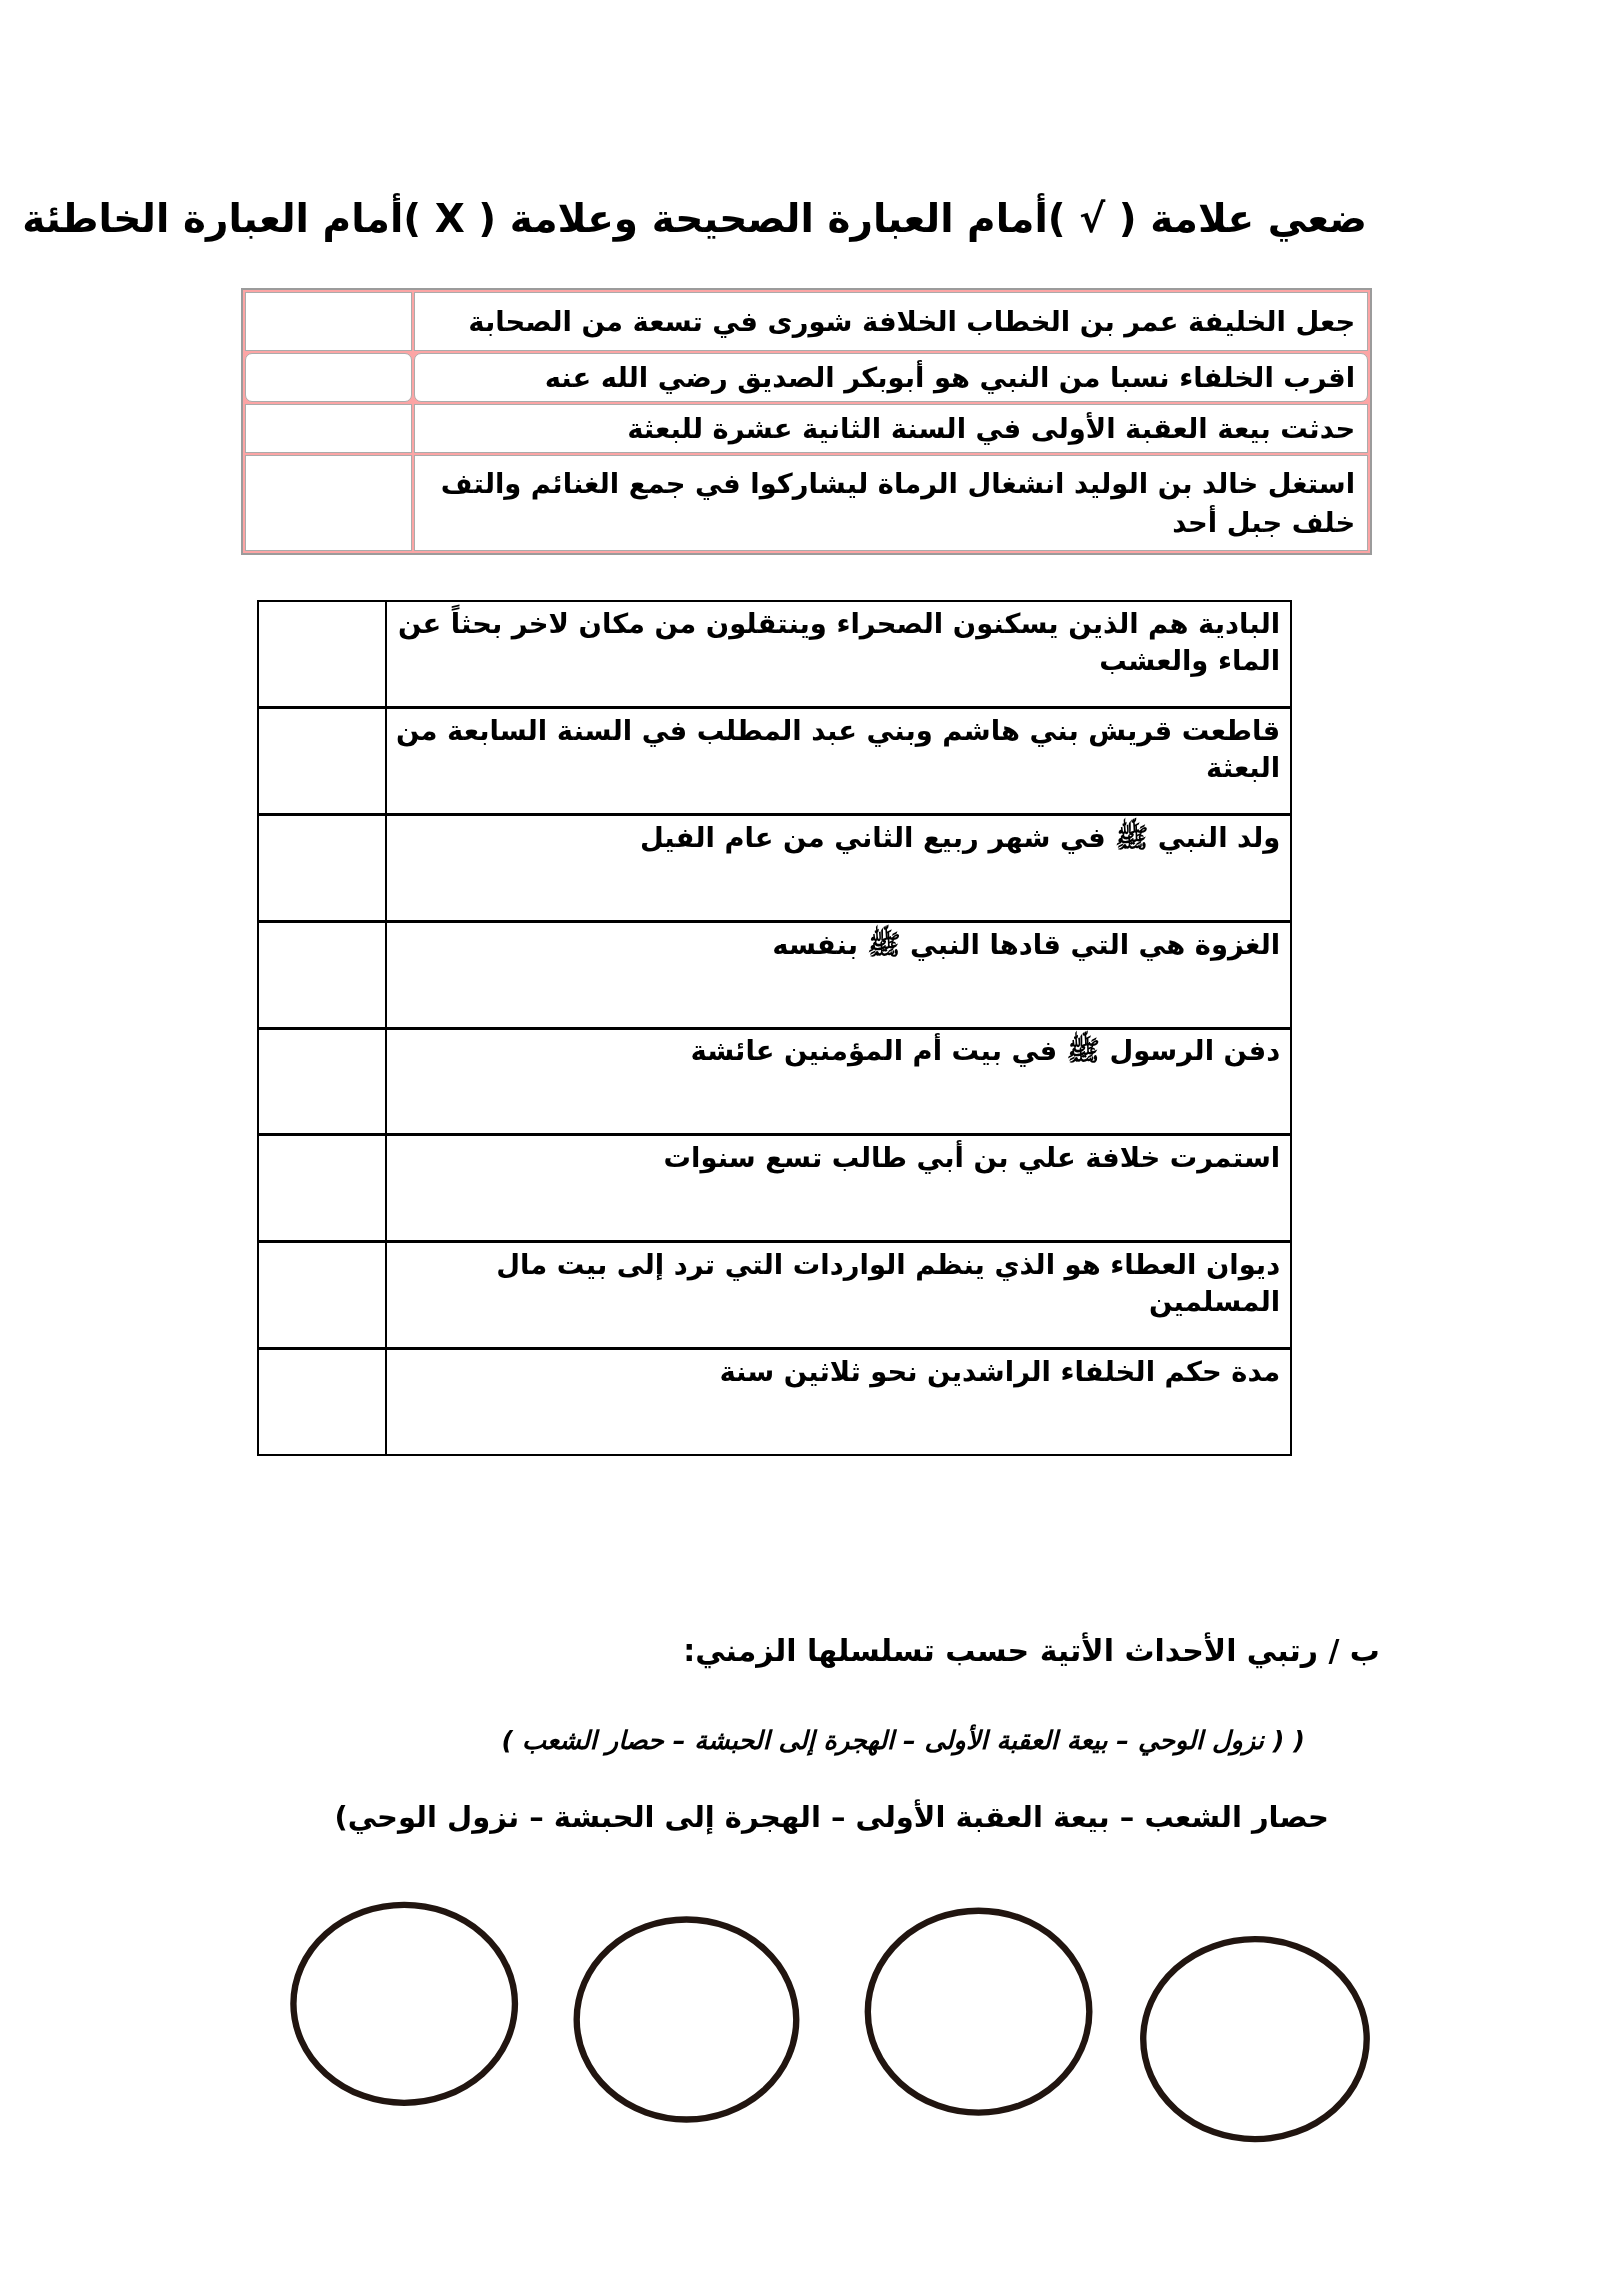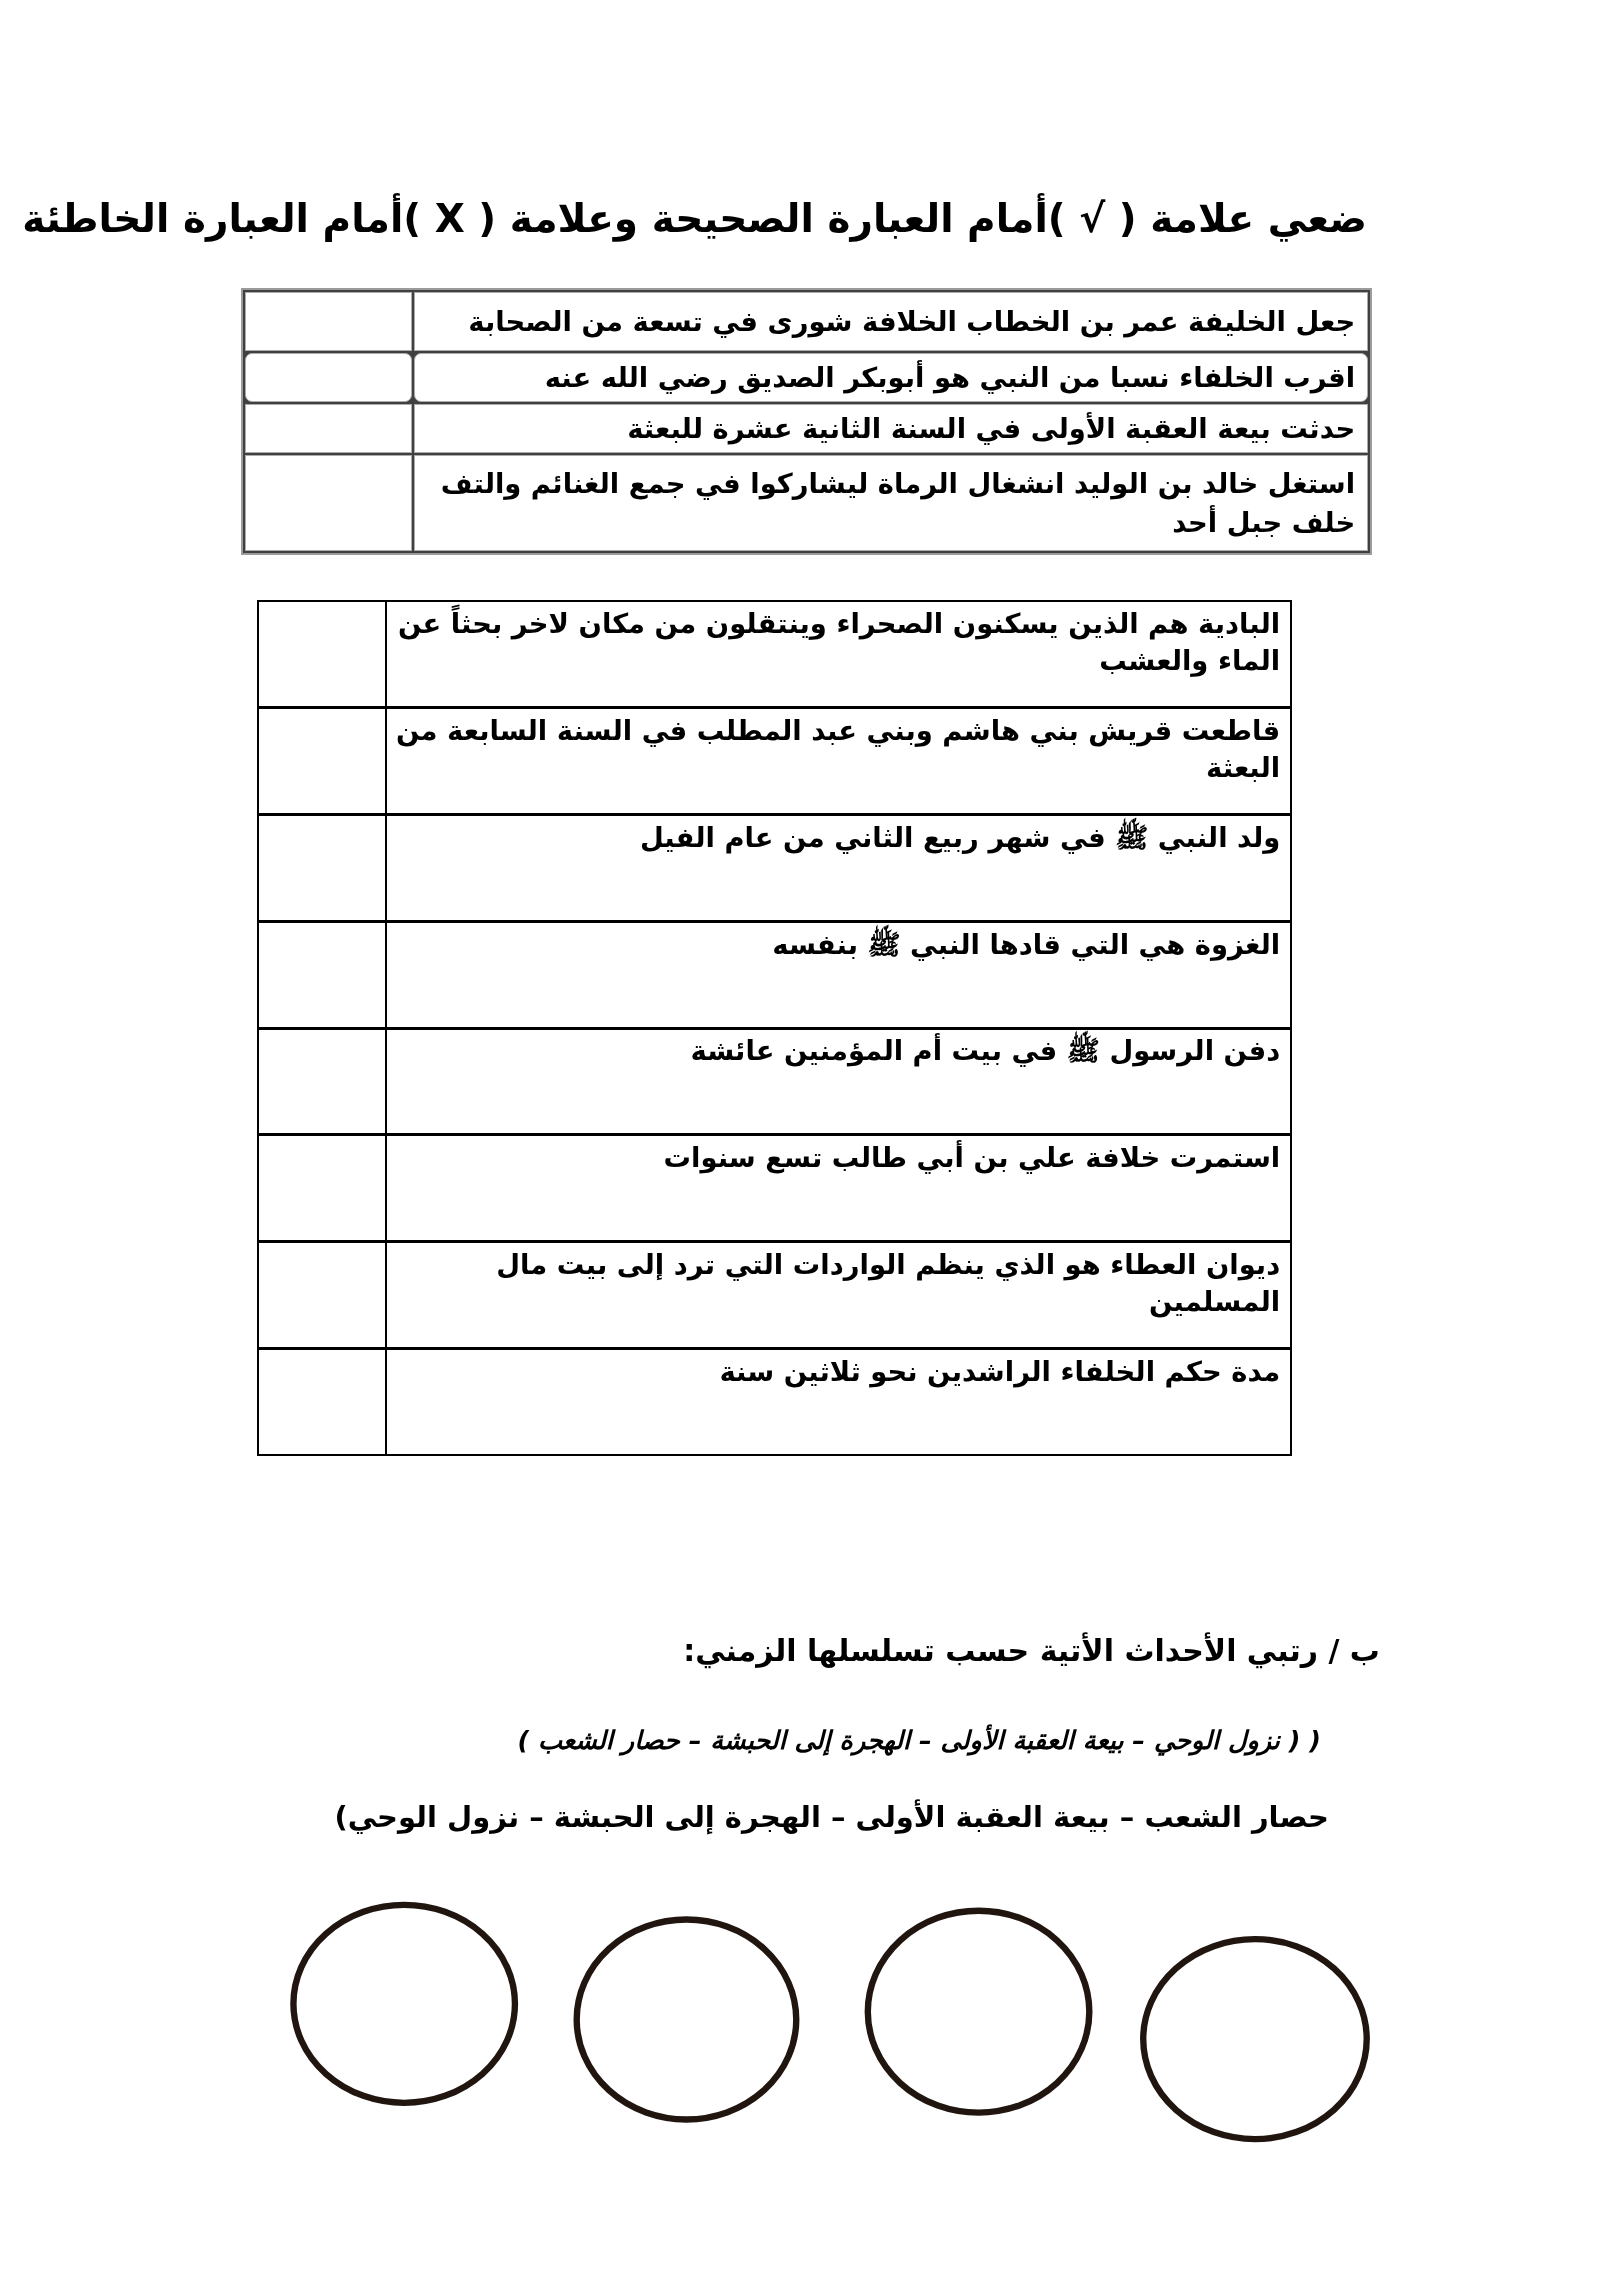--- a/index.html
+++ b/index.html
@@ -19,21 +19,21 @@
     font-size:39px;font-weight:bold;
     white-space:nowrap;
   }
   
   table.t1{
     position:absolute; left:241px; top:288px;
     width:1131px;
     border-collapse:separate; border-spacing:2.9px;
     border:2px solid #9b9b9b;
     table-layout:fixed;
-    background:#404040;
+    background:#fca5a5;
   }
   table.t1 td{
     border:1px solid #ababab;
     background:#fff;
   }
   table.t1 td.chk{width:163px;}
   table.t1 td.txt{
     direction:rtl; text-align:right;
     vertical-align:middle;
     padding:2px 11.8px 2px 5.9px;
@@ -62,21 +62,21 @@
   }
   table.t2 tr + tr td{border-top:3.9px solid #000;}
   
   .b-heading{
     position:absolute; top:1633px; right:241px;
     direction:rtl;
     font-size:30px; font-weight:bold;
     white-space:nowrap;
   }
   .b-events{
-    position:absolute; top:1725px; right:300px;
+    position:absolute; top:1725px; right:316px;
     direction:rtl;
     font-size:25.5px; font-weight:bold; font-style:italic;
     white-space:nowrap;
   }
   .b-answer{
     position:absolute; top:1800px; right:292px;
     direction:rtl;
     font-size:29px; font-weight:bold;
     white-space:nowrap;
   }

